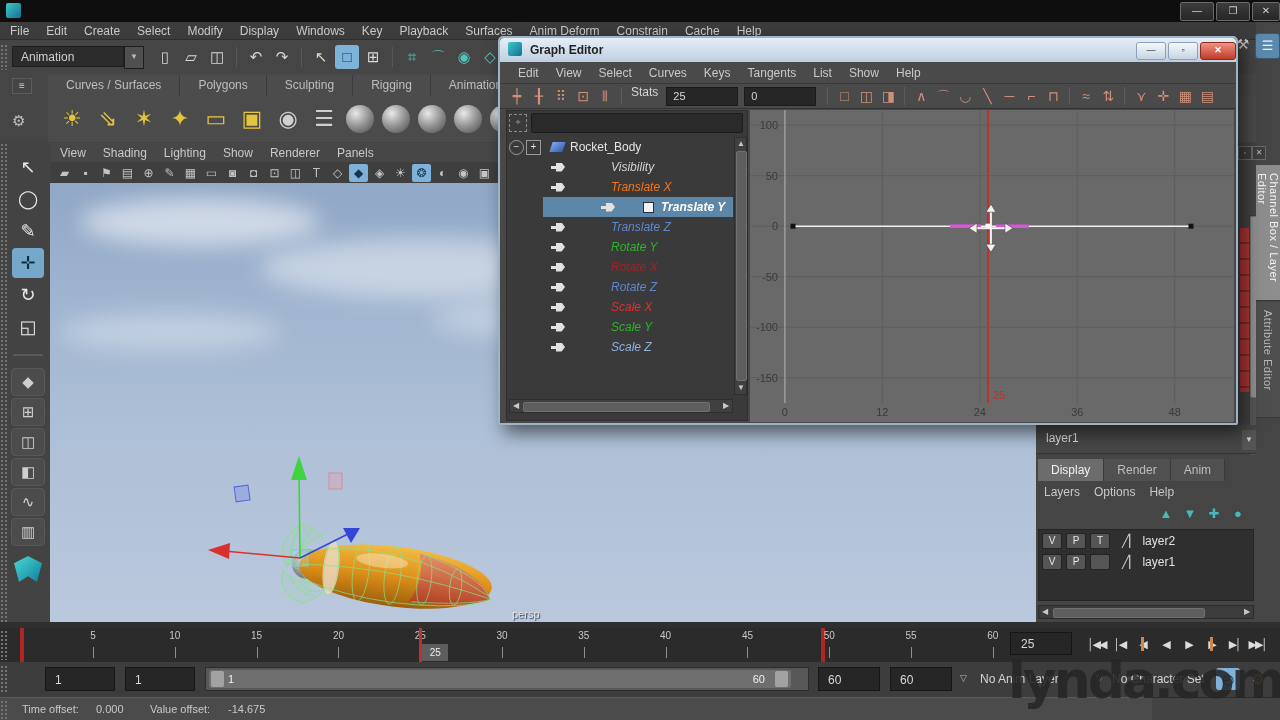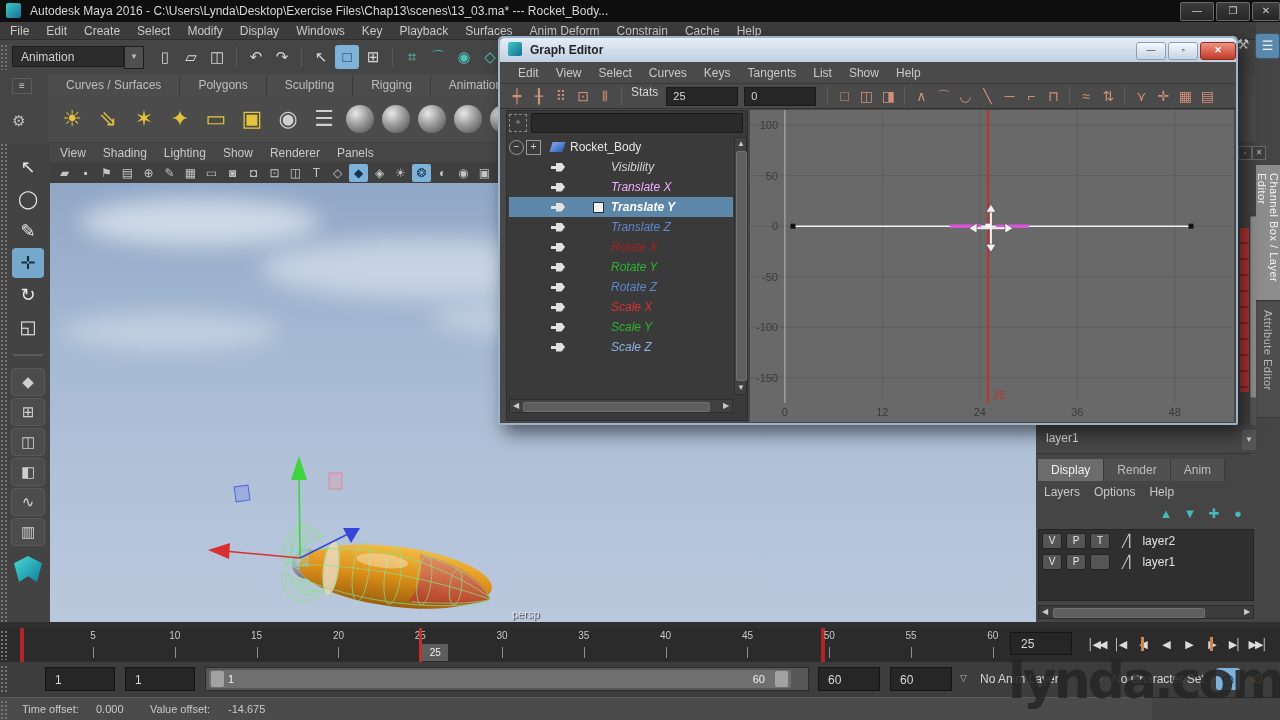--- a/index.html
+++ b/index.html
@@ -132,21 +132,20 @@
   #status-row{left:0;top:697px;width:1152px;height:23px;background:#4b4b4b;border-top:1px solid #5a5a5a;color:#c8c8c8;font-size:11px}
   #status-row span{position:absolute;top:5px}
   
   #watermark{left:1008px;top:650px;font-size:52px;font-weight:bold;letter-spacing:-3px;color:#262626;opacity:.88;z-index:40;font-family:"DejaVu Sans",sans-serif}
 </style>
 </head>
 <body>
 
 <div class="abs" id="titlebar">
   <div class="abs appicon"></div>
-  <div class="abs ttl">Autodesk Maya 2016 - C:\Users\Lynda\Desktop\Exercise Files\Chap13\scenes\13_03.ma*   ---   Rocket_Body...</div>
   <div id="win-controls">
       <div class="winbtn abs" style="left: 1180px; width: 32px;">—</div>
       <div class="winbtn abs" style="left: 1216px; width: 32px;">❐</div>
       <div class="winbtn abs" style="left: 1252px; width: 26px;">✕</div>
     </div>
 </div>
 
 <div class="abs" id="menubar">
     <span class="menu-item">File</span>
     <span class="menu-item">Edit</span>
@@ -467,42 +466,42 @@
           <span style="color: rgb(228, 228, 228);">Rocket_Body</span>
         </div>
         <div class="trow" style="padding-left: 42px;">
           <span class="pin"></span>
           <span style="width: 40px;"></span>
           <span class="chan-label" style="color: rgb(210, 210, 210);">Visibility</span>
         </div>
         <div class="trow" style="padding-left: 42px;">
           <span class="pin"></span>
           <span style="width: 40px;"></span>
-          <span class="chan-label" style="color: #f0abfc;">Translate X</span>
-        </div>
-        <div class="trow sel" style="padding-left: 42px;">
+          <span class="chan-label" style="color: #f97316;">Translate X</span>
+        </div>
+        <div class="trow sel" style="padding-left: 58px; margin-left: 34px;">
           <span class="pin"></span>
           <span style="width: 22px;"></span>
           <span class="chk"></span>
           <span class="chan-label" style="color: rgb(255, 255, 255); font-weight: bold;">Translate Y</span>
         </div>
         <div class="trow" style="padding-left: 42px;">
           <span class="pin"></span>
           <span style="width: 40px;"></span>
           <span class="chan-label" style="color: rgb(95, 135, 207);">Translate Z</span>
         </div>
         <div class="trow" style="padding-left: 42px;">
           <span class="pin"></span>
           <span style="width: 40px;"></span>
+          <span class="chan-label" style="color: rgb(45, 180, 45);">Rotate Y</span>
+        </div>
+        <div class="trow" style="padding-left: 42px;">
+          <span class="pin"></span>
+          <span style="width: 40px;"></span>
           <span class="chan-label" style="color: rgb(164, 34, 34);">Rotate X</span>
-        </div>
-        <div class="trow" style="padding-left: 42px;">
-          <span class="pin"></span>
-          <span style="width: 40px;"></span>
-          <span class="chan-label" style="color: rgb(45, 180, 45);">Rotate Y</span>
         </div>
         <div class="trow" style="padding-left: 42px;">
           <span class="pin"></span>
           <span style="width: 40px;"></span>
           <span class="chan-label" style="color: rgb(95, 135, 207); text-align: right;">Rotate Z</span>
         </div>
         <div class="trow" style="padding-left: 42px;">
           <span class="pin"></span>
           <span style="width: 40px;"></span>
           <span class="chan-label" style="color: rgb(221, 48, 48);">Scale X</span>

